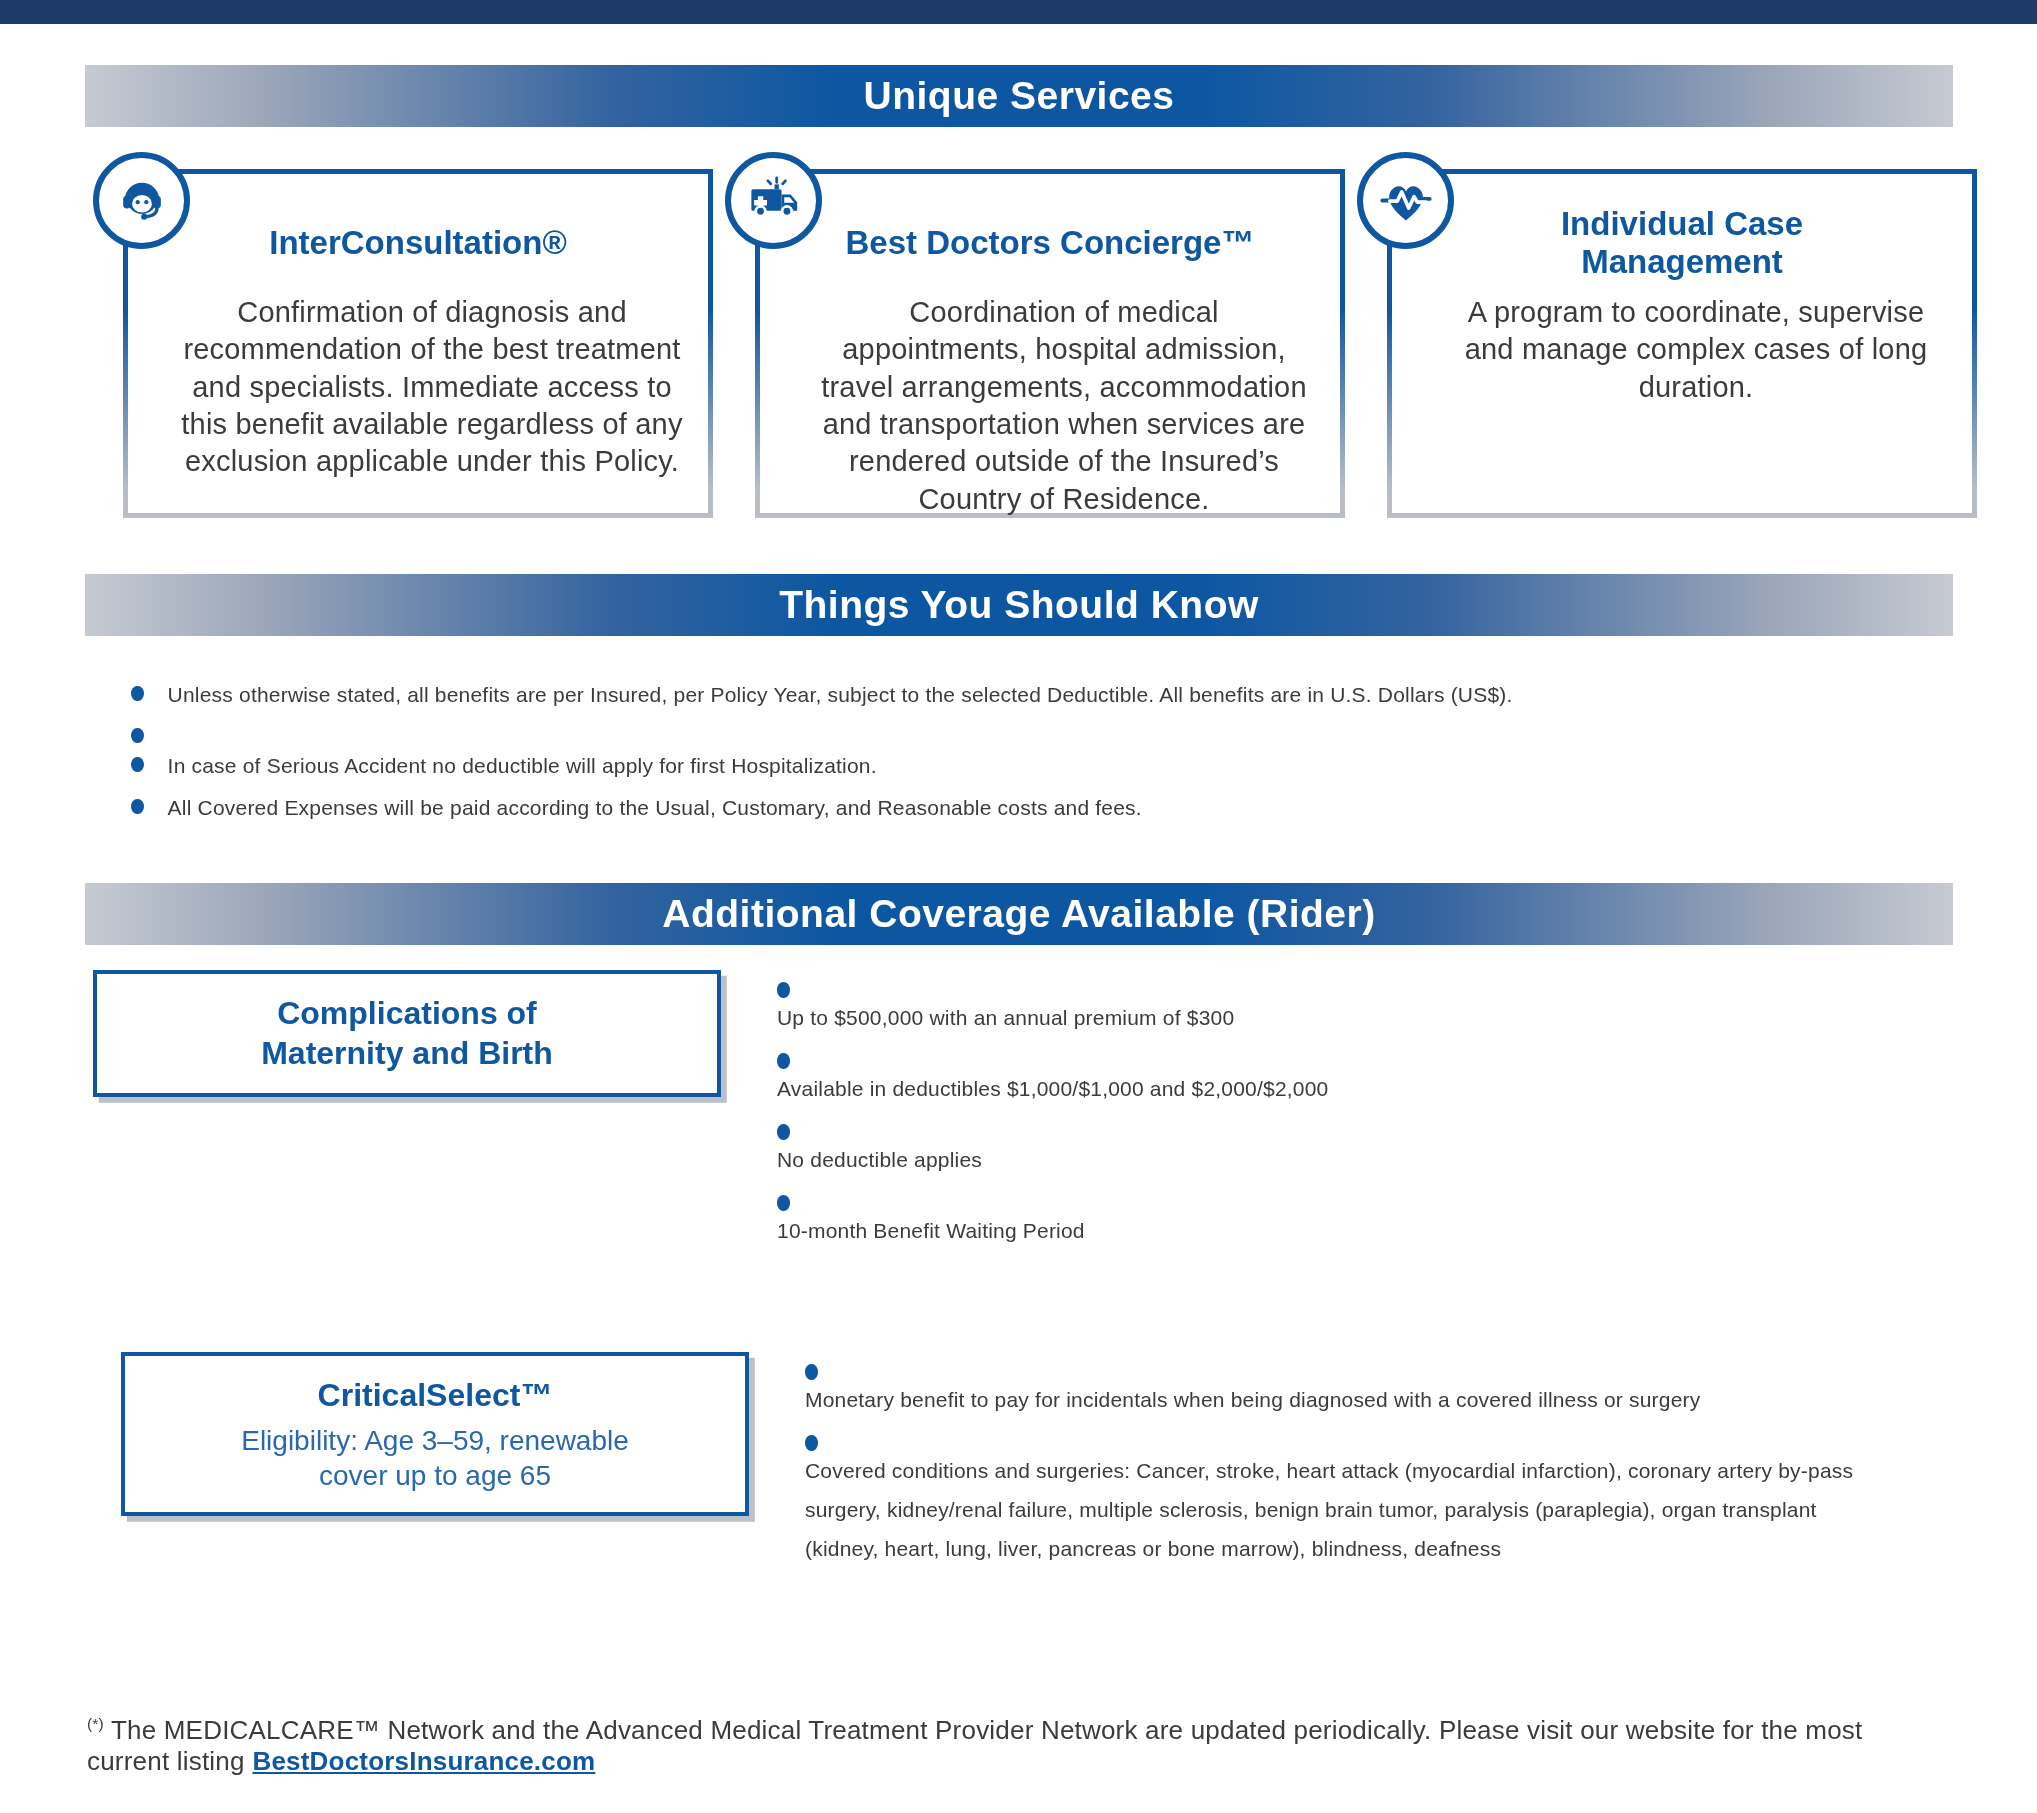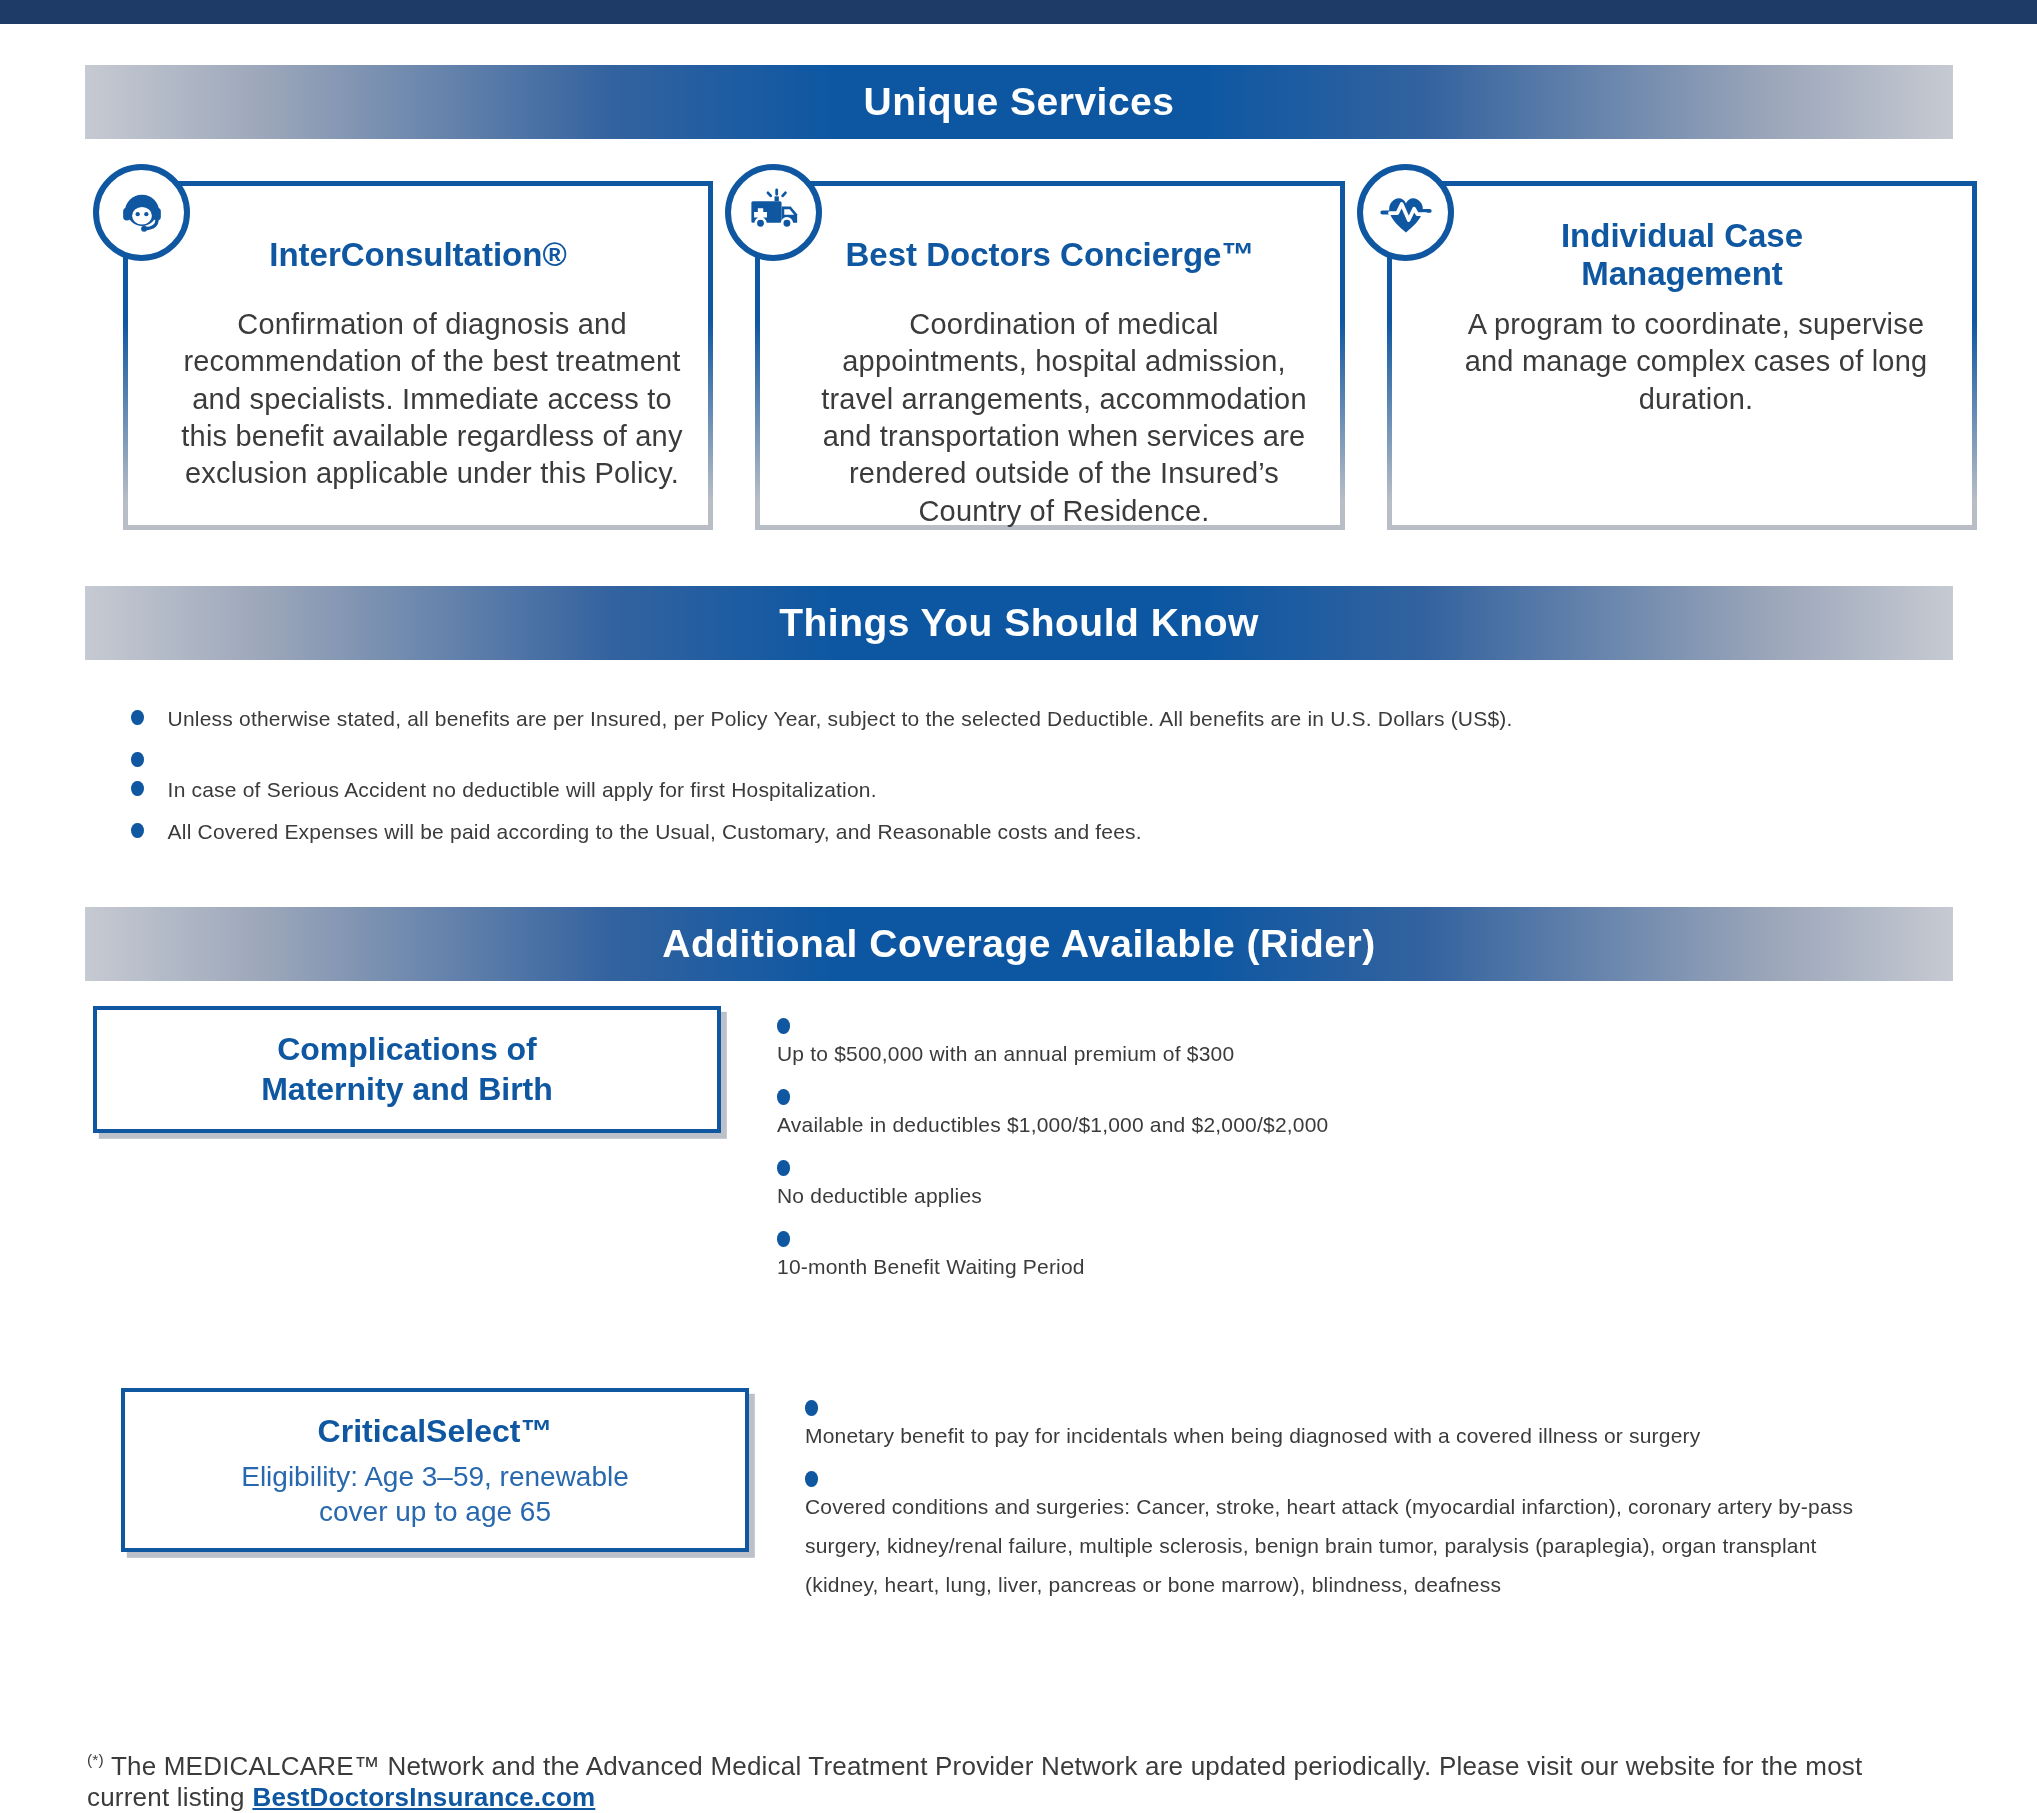--- a/index.html
+++ b/index.html
@@ -10,21 +10,21 @@
   }
   *{box-sizing:border-box;margin:0;padding:0;}
   html,body{background:#ffffff;}
   body{
     width:2038px;height:1814px;overflow:hidden;position:relative;
     font-family:"Liberation Sans","DejaVu Sans",sans-serif;
     color:var(--text);
   }
   .top-bar{height:24px;width:100%;background:var(--navy);}
   .band{
-    margin:0 85px;height:74px;
+    margin:0 85px;height:62px;
     display:flex;align-items:center;justify-content:center;
     background:linear-gradient(90deg,#c6cad2 0%,#9aa5b9 10%,#34639f 28%,#0d57a2 40%,#0d57a2 60%,#34639f 72%,#9aa5b9 90%,#c6cad2 100%);
   }
   .band .band-title{
     color:#fff;font-size:39px;font-weight:bold;letter-spacing:0.5px;
   }
   .band.unique{margin-top:41px;}
   .band.things{margin-top:56px;}
   .band.rider{margin-top:56px;}
 

